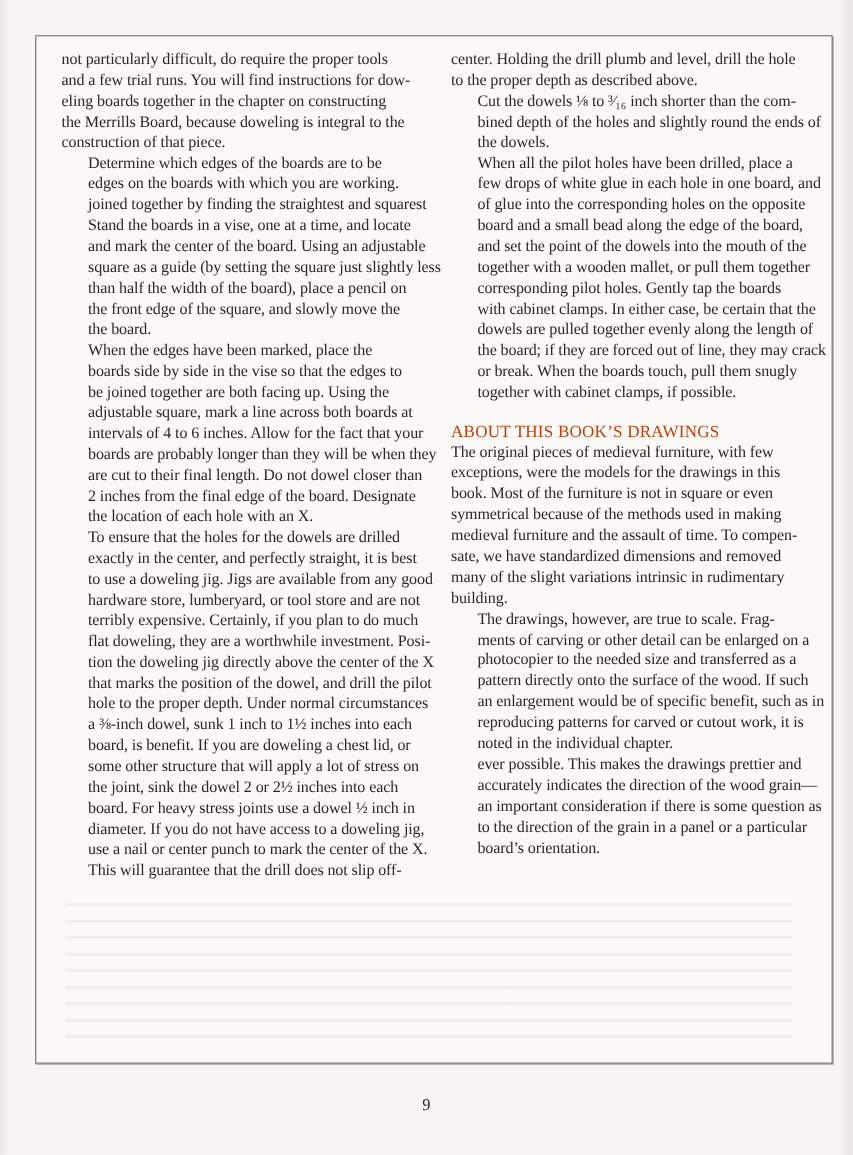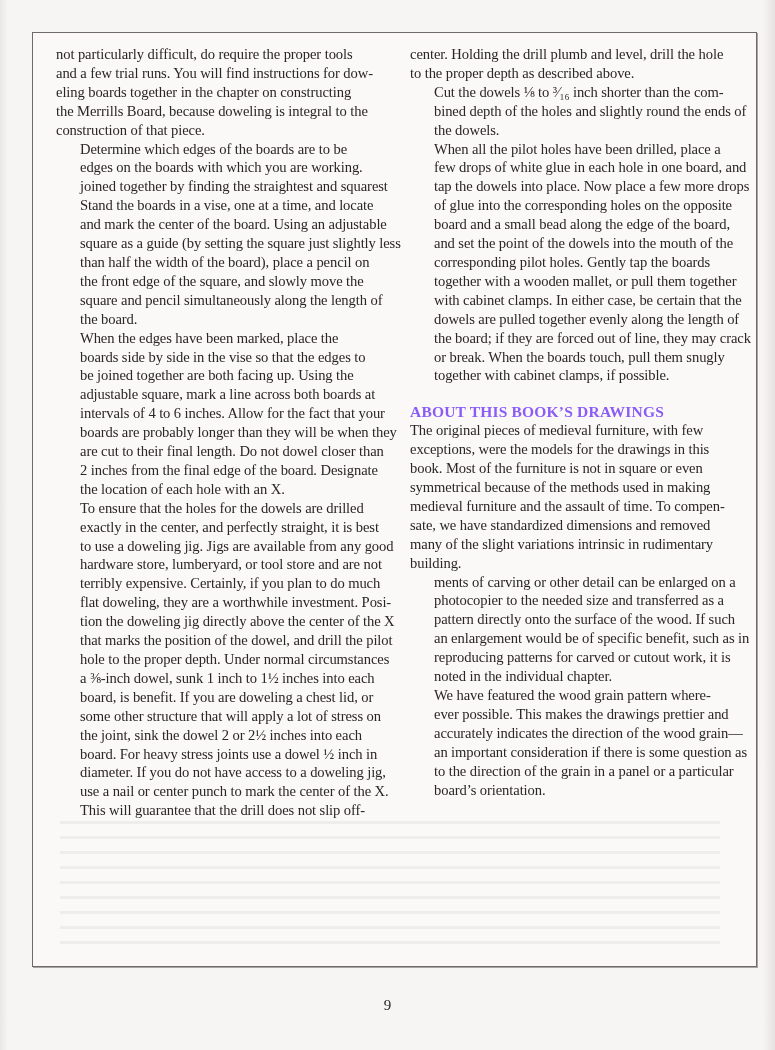--- a/index.html
+++ b/index.html
@@ -32,24 +32,24 @@
     letter-spacing: -0.1px;
   }
   .col-left { left: 56px; width: 336px; }
   .col-right { left: 410px; width: 345px; }
   .col p { margin: 0; text-align: left; }
   .col p.indent { text-indent: 24px; }
   .col .line { display: block; white-space: nowrap; }
   h2.section-heading {
     margin: 17px 0 0 0;
     font-size: 15.5px;
-    font-weight: bold;
+    font-weight: normal;
     letter-spacing: 0.2px;
     line-height: 19px;
-    color: #8b5cf6;
+    color: #c2410c;
   }
   .page-number {
     position: absolute;
     left: 0; width: 775px;
     top: 997px;
     text-align: center;
     font-size: 15px;
     color: #2a2624;
   }
   .right-edge {
@@ -80,21 +80,20 @@
     </p>
   <p class="indent">
       <span class="line">Determine which edges of the boards are to be</span>
       <span class="line">edges on the boards with which you are working.</span>
       <span class="line">joined together by finding the straightest and squarest</span>
       <span class="line">Stand the boards in a vise, one at a time, and locate</span>
       <span class="line">and mark the center of the board. Using an adjustable</span>
       <span class="line">square as a guide (by setting the square just slightly less</span>
       <span class="line">than half the width of the board), place a pencil on</span>
       <span class="line">the front edge of the square, and slowly move the</span>
-      <span class="line">square and pencil simultaneously along the length of</span>
       <span class="line">the board.</span>
     </p>
   <p class="indent">
       <span class="line">When the edges have been marked, place the</span>
       <span class="line">boards side by side in the vise so that the edges to</span>
       <span class="line">be joined together are both facing up. Using the</span>
       <span class="line">adjustable square, mark a line across both boards at</span>
       <span class="line">intervals of 4 to 6 inches. Allow for the fact that your</span>
       <span class="line">boards are probably longer than they will be when they</span>
       <span class="line">are cut to their final length. Do not dowel closer than</span>
@@ -128,53 +127,52 @@
       <span class="line">to the proper depth as described above.</span>
     </p>
   <p class="indent">
       <span class="line">Cut the dowels ⅛ to ³⁄₁₆ inch shorter than the com-</span>
       <span class="line">bined depth of the holes and slightly round the ends of</span>
       <span class="line">the dowels.</span>
     </p>
   <p class="indent">
       <span class="line">When all the pilot holes have been drilled, place a</span>
       <span class="line">few drops of white glue in each hole in one board, and</span>
-      <span class="line">tap the dowels into place. Now place a few more drops</span>
       <span class="line">of glue into the corresponding holes on the opposite</span>
       <span class="line">board and a small bead along the edge of the board,</span>
       <span class="line">and set the point of the dowels into the mouth of the</span>
+      <span class="line">together with a wooden mallet, or pull them together</span>
       <span class="line">corresponding pilot holes. Gently tap the boards</span>
-      <span class="line">together with a wooden mallet, or pull them together</span>
       <span class="line">with cabinet clamps. In either case, be certain that the</span>
       <span class="line">dowels are pulled together evenly along the length of</span>
       <span class="line">the board; if they are forced out of line, they may crack</span>
       <span class="line">or break. When the boards touch, pull them snugly</span>
       <span class="line">together with cabinet clamps, if possible.</span>
     </p>
   <h2 class="section-heading">ABOUT THIS BOOK’S DRAWINGS</h2>
   <p>
       <span class="line">The original pieces of medieval furniture, with few</span>
       <span class="line">exceptions, were the models for the drawings in this</span>
       <span class="line">book. Most of the furniture is not in square or even</span>
       <span class="line">symmetrical because of the methods used in making</span>
       <span class="line">medieval furniture and the assault of time. To compen-</span>
       <span class="line">sate, we have standardized dimensions and removed</span>
       <span class="line">many of the slight variations intrinsic in rudimentary</span>
       <span class="line">building.</span>
     </p>
   <p class="indent">
+      <span class="line">The drawings, however, are true to scale. Frag-</span>
       <span class="line">ments of carving or other detail can be enlarged on a</span>
       <span class="line">photocopier to the needed size and transferred as a</span>
       <span class="line">pattern directly onto the surface of the wood. If such</span>
       <span class="line">an enlargement would be of specific benefit, such as in</span>
       <span class="line">reproducing patterns for carved or cutout work, it is</span>
       <span class="line">noted in the individual chapter.</span>
     </p>
   <p class="indent">
-      <span class="line">We have featured the wood grain pattern where-</span>
       <span class="line">ever possible. This makes the drawings prettier and</span>
       <span class="line">accurately indicates the direction of the wood grain—</span>
       <span class="line">an important consideration if there is some question as</span>
       <span class="line">to the direction of the grain in a panel or a particular</span>
       <span class="line">board’s orientation.</span>
     </p>
 </div>
 
 <div class="page-number">9</div>
 

